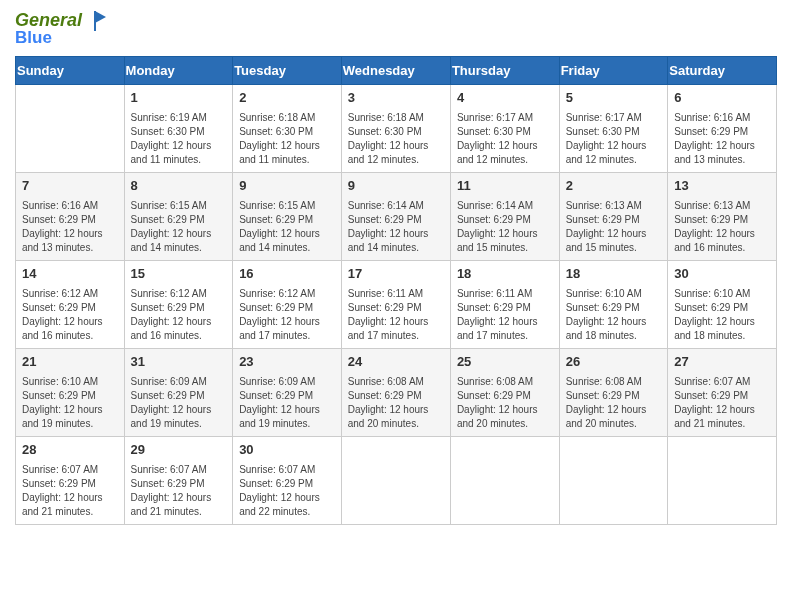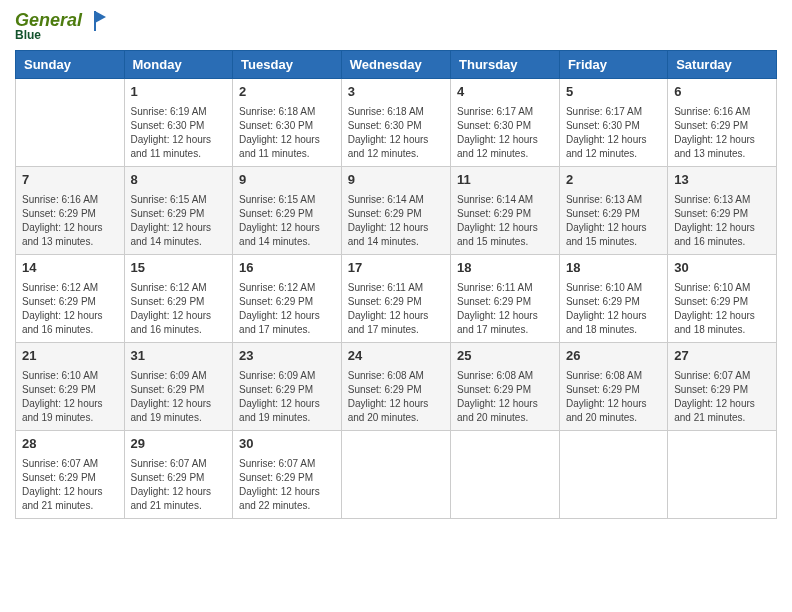--- a/index.html
+++ b/index.html
@@ -37,21 +37,21 @@
       width: 100%;
       border-collapse: collapse;
       border: 1px solid #ccc;
     }
     .calendar th {
       background-color: #2a6db5;
       color: #fff;
       font-size: 13px;
       font-weight: bold;
       text-align: left;
-      padding: 6px 8px;
+      padding: 6px 1px;
       border: 1px solid #1a5da0;
     }
     .calendar td {
       vertical-align: top;
       border: 1px solid #ccc;
       padding: 5px 6px;
       width: 110px;
       min-height: 80px;
       background: #fff;
     }
@@ -82,21 +82,21 @@
   <div class="logo">
   <div style="display:flex; align-items:center; gap:2px;">
     <div style="display:flex; flex-direction:column; line-height:1.1;">
       <div style="display:flex; align-items:center;">
         <span style="font-size:18px; font-weight:bold; color:#4d7c0f;font-style:italic;">General</span>
         <svg width="22" height="22" viewBox="0 0 22 22" style="margin-left:2px;">
           <polygon points="11,1 22,7 11,13" fill="#2a6db5"></polygon>
           <rect x="10" y="1" width="2" height="20" fill="#2a6db5"></rect>
         </svg>
       </div>
-      <span style="font-size:12px; font-weight:bold; color:#14532d; margin-top:-3px;">Blue</span>
+      <span style="font-size:17px; font-weight:bold; color:#3b82f6; margin-top:-3px;">Blue</span>
     </div>
   </div>
 </div>
   <div class="title-area">
     <div class="main-title"></div>
     <div class="subtitle"></div>
   </div>
 </div>
 
 <table class="calendar">

